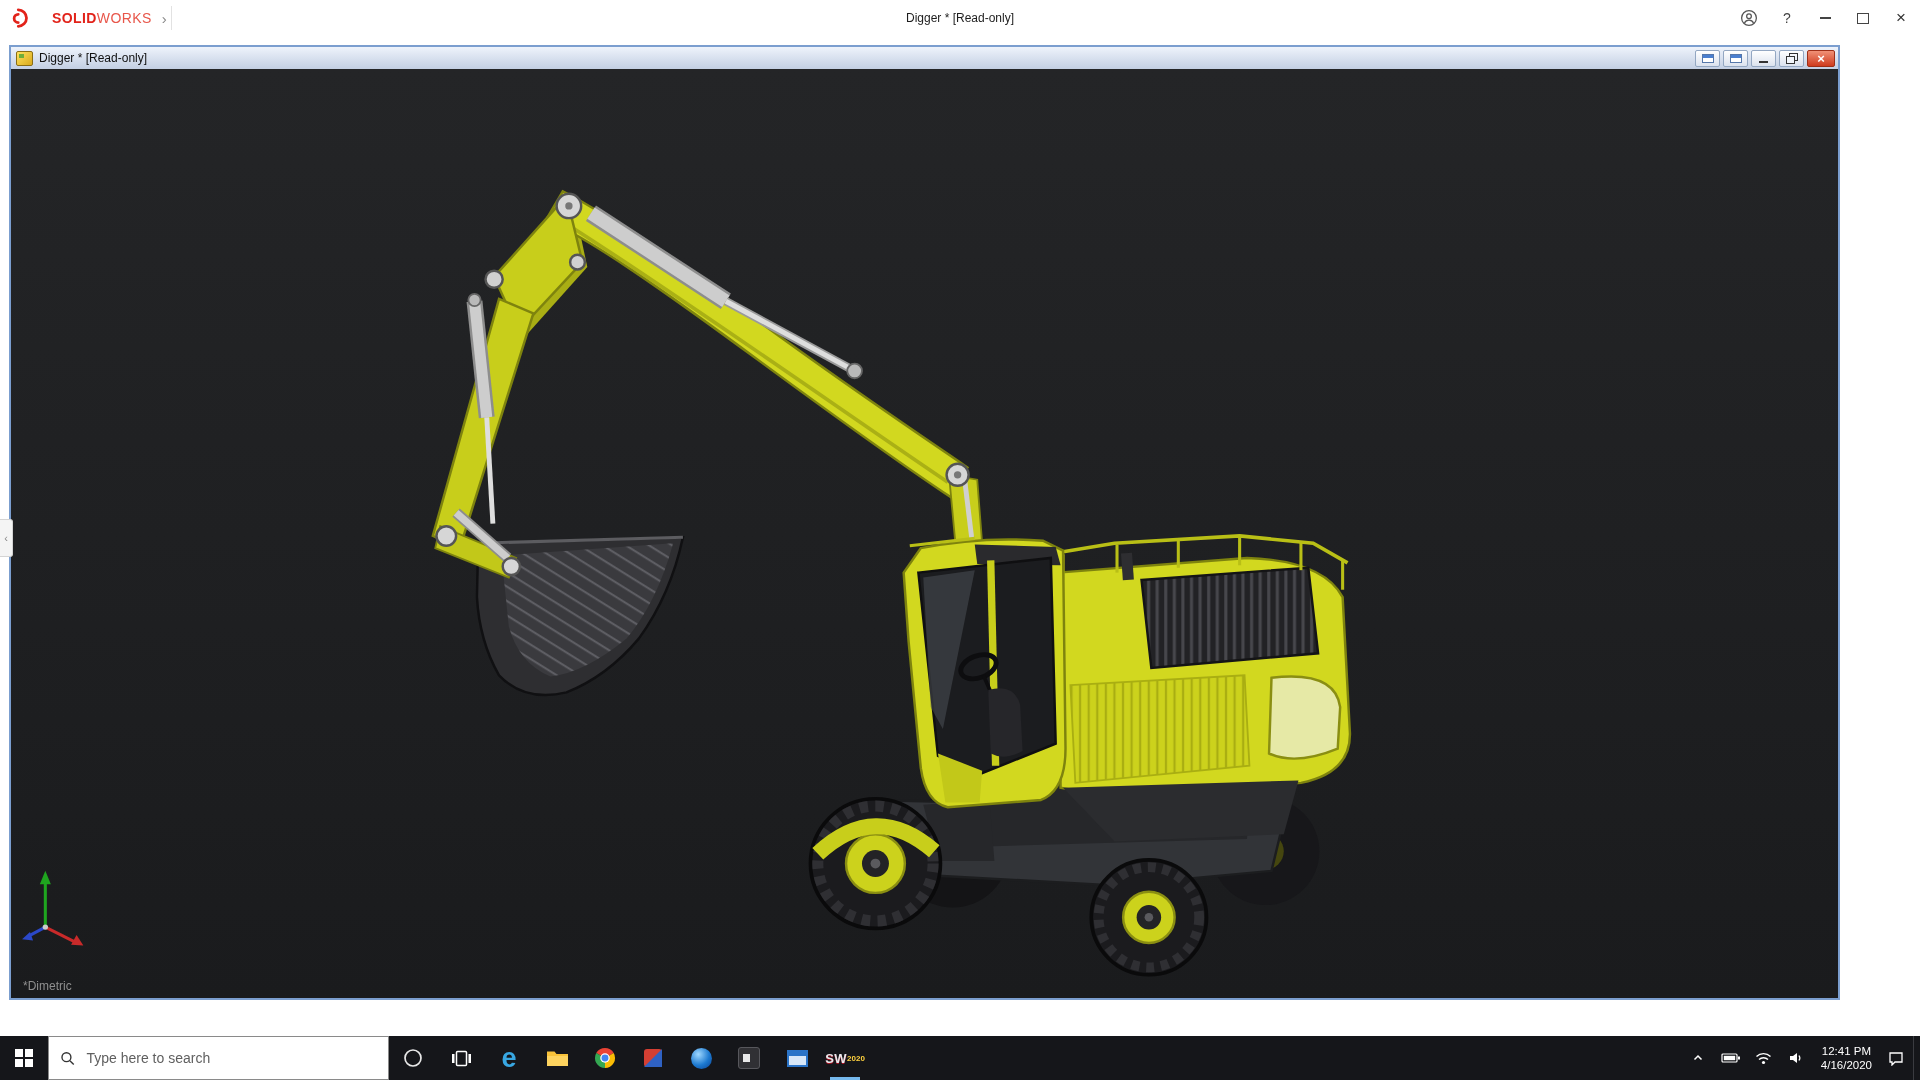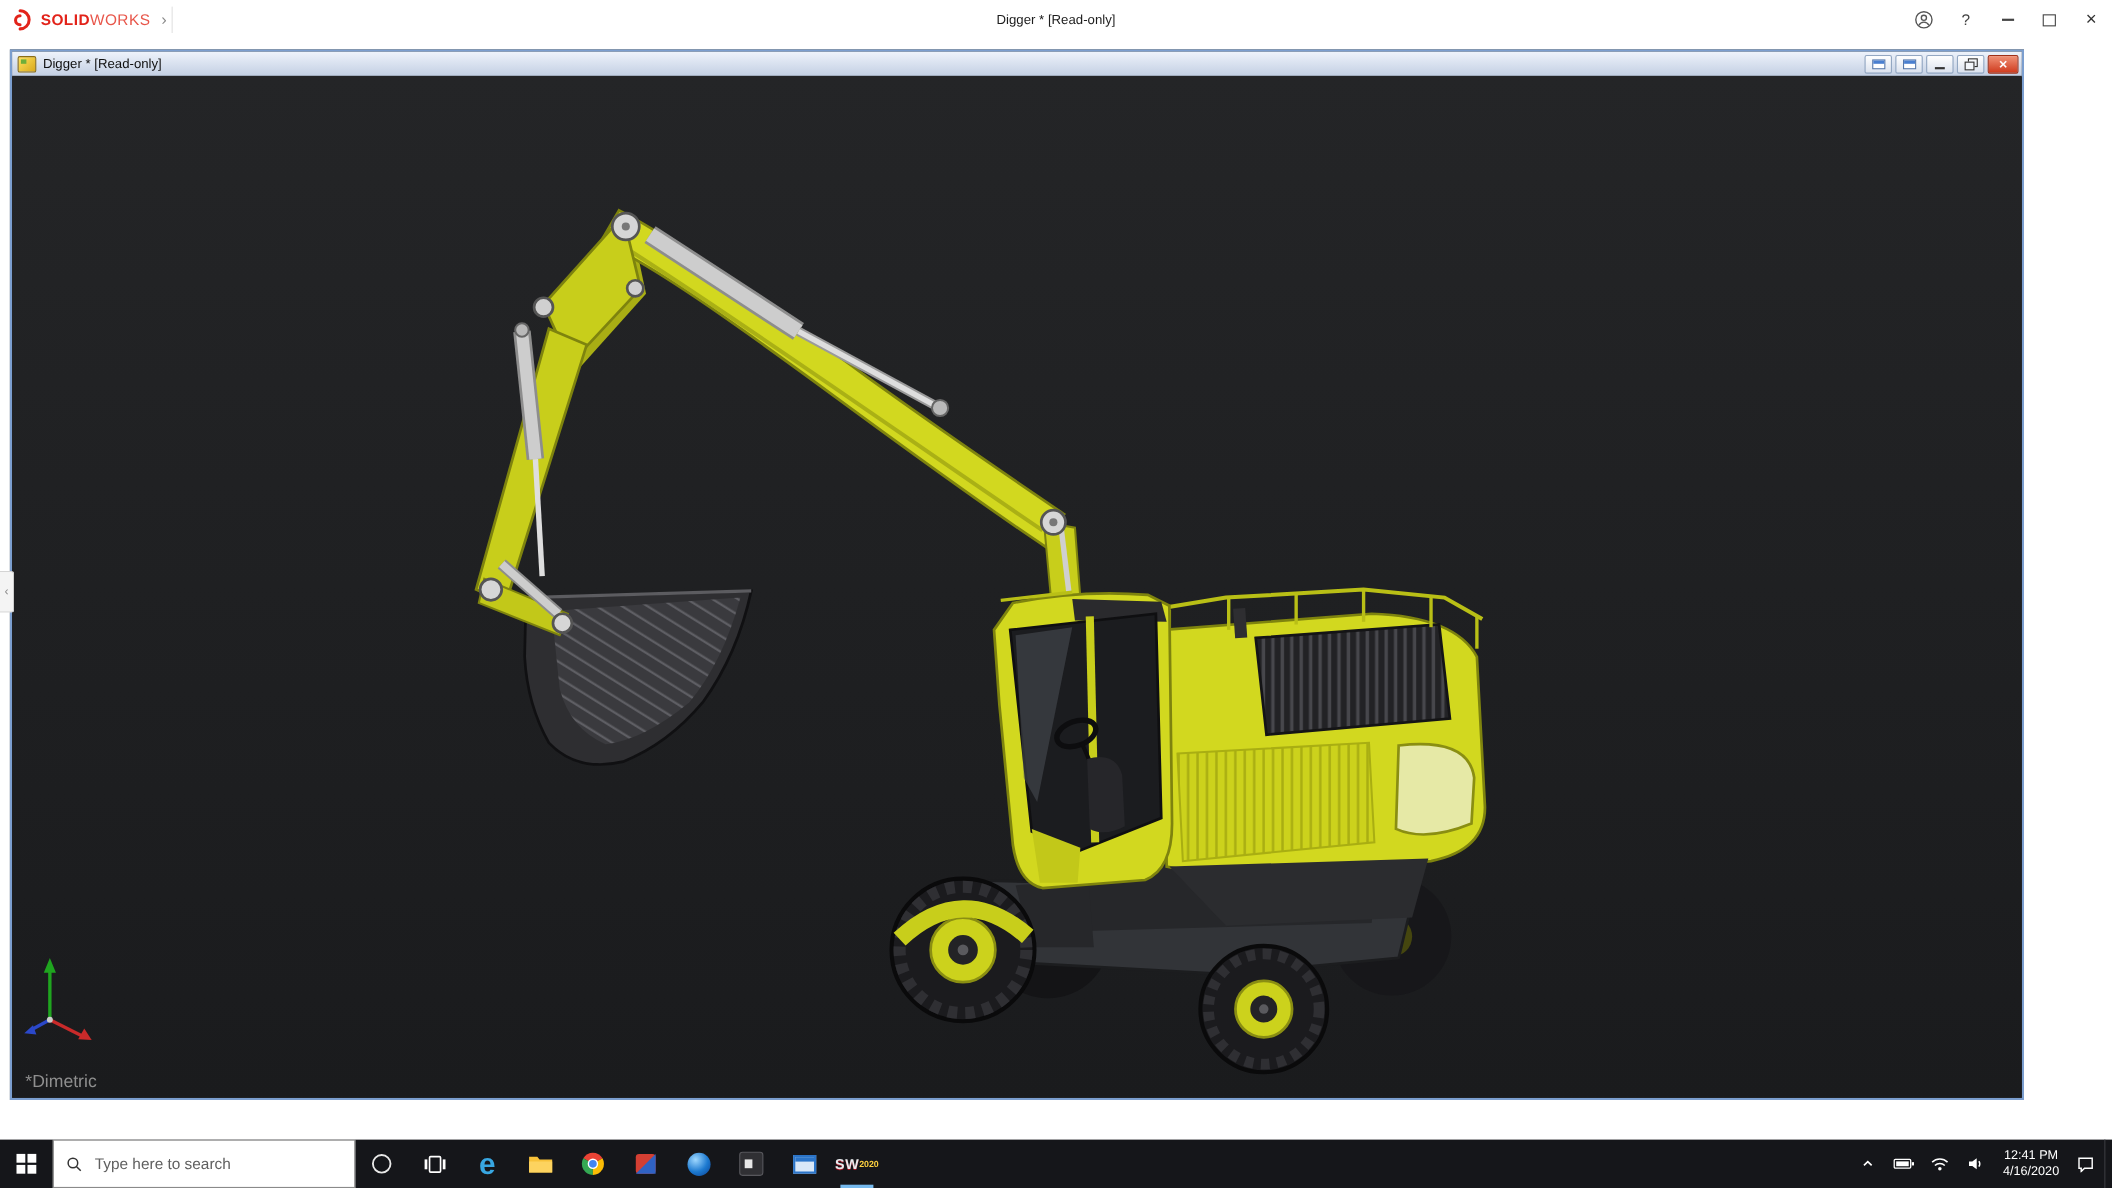--- a/index.html
+++ b/index.html
@@ -1,20 +1,20 @@
 <!DOCTYPE html>
 <html><head>
 <meta charset="utf-8">
 <style>
   html,body{margin:0;padding:0;width:1920px;height:1080px;overflow:hidden;background:#fff;
     font-family:"Liberation Sans",sans-serif;-webkit-font-smoothing:antialiased;position:relative;}
 
   
   .app-titlebar{position:absolute;top:0;left:0;right:0;height:36px;background:#fff;display:flex;align-items:center;z-index:5;}
-  .brand{display:flex;align-items:center;gap:5px;padding:0 6px 0 10px;height:100%;}
+  .brand{display:flex;align-items:center;gap:20px;padding:0 6px 0 10px;height:100%;}
   .brand-text{font-size:14px;letter-spacing:.4px;white-space:nowrap;}
   .brand-solid{font-weight:700;color:#e2231a;}
   .brand-works{font-weight:400;color:#e8564a;}
   .menu-arrow{color:#8a8a8a;font-size:15px;padding:0 4px;line-height:1;}
   .brand-sep{width:1px;height:24px;background:#e2e2e2;}
   .app-title{position:absolute;left:50%;top:50%;transform:translate(-50%,-50%);font-size:12px;color:#1d1d1d;white-space:nowrap;}
   .app-controls{margin-left:auto;display:flex;height:100%;align-items:stretch;}
   .app-ctrl{width:38px;display:flex;align-items:center;justify-content:center;color:#444;font-size:14px;cursor:default;}
   .glyph-dash{width:11px;height:2px;background:#444;}
   .glyph-box{width:10px;height:9px;border:1.5px solid #444;}
@@ -37,33 +37,33 @@
   .glyph-min{width:9px;height:2px;background:#333;align-self:flex-end;margin-bottom:3px;}
   .glyph-restore{position:relative;width:12px;height:11px;}
   .glyph-restore::before{content:"";position:absolute;top:0;right:0;width:7px;height:6px;border:1px solid #333;}
   .glyph-restore::after{content:"";position:absolute;bottom:0;left:0;width:7px;height:6px;border:1px solid #333;background:#f2f5fa;}
   .doc-btn.close{width:28px;background:linear-gradient(#f09176,#cf3b1e);border-color:#9e2f17;color:#fff;
     font-size:13px;font-weight:bold;line-height:1;}
 
   
   .viewport{position:absolute;top:22px;left:0;right:0;bottom:0;background:linear-gradient(180deg,#242527 0%,#1a1b1d 100%);overflow:hidden;}
   .model{width:100%;height:100%;display:block;}
-  .dimetric{position:absolute;left:12px;bottom:5px;color:#8f8f8f;font-size:16px;}
+  .dimetric{position:absolute;left:12px;bottom:5px;color:#8f8f8f;font-size:12px;}
 
   
   .panel-tab{position:absolute;left:0;top:519px;width:12px;height:36px;background:#f4f4f4;border:1px solid #d4d4d4;
     border-left:none;border-radius:0 3px 3px 0;display:flex;align-items:center;justify-content:center;
     color:#8a8a8a;font-size:11px;z-index:6;}
 
   
   .taskbar{position:absolute;left:0;right:0;bottom:0;height:44px;background:#15161a;display:flex;align-items:stretch;color:#fff;z-index:10;}
   .tb-btn{width:48px;display:flex;align-items:center;justify-content:center;position:relative;flex:0 0 auto;}
   .winlogo{display:grid;grid-template-columns:8px 8px;grid-template-rows:8px 8px;gap:2px;}
   .winlogo div{background:#fff;}
-  .search{width:275px;background:#fff;border:1px solid #8a8a8a;box-sizing:border-box;display:flex;align-items:center;
+  .search{width:341px;background:#fff;border:1px solid #8a8a8a;box-sizing:border-box;display:flex;align-items:center;
     gap:9px;padding:0 11px;flex:0 0 auto;}
   .search input{border:none;outline:none;font-size:14px;color:#333;width:100%;font-family:"Liberation Sans",sans-serif;background:transparent;}
   .search input::placeholder{color:#5f5f5f;opacity:1;}
   .edge-e{color:#38a7e2;font-size:27px;font-weight:700;line-height:1;}
   .sphere{width:21px;height:21px;border-radius:50%;background:radial-gradient(circle at 35% 30%,#9fd8ff,#1c79d0 55%,#0b3f8f);}
   .dark-app{width:20px;height:20px;background:#303034;border:1px solid #57575c;border-radius:3px;position:relative;}
   .dark-app::after{content:"";position:absolute;left:4px;top:6px;width:7px;height:8px;background:#e8e8e8;}
   .bluewin{width:21px;height:17px;background:#d8e7f8;border:2px solid #2b74c8;box-sizing:border-box;position:relative;}
   .bluewin::before{content:"";position:absolute;top:0;left:0;right:0;height:4px;background:#2b74c8;}
   .sw-icon{display:flex;flex-direction:row;align-items:center;line-height:1;}

